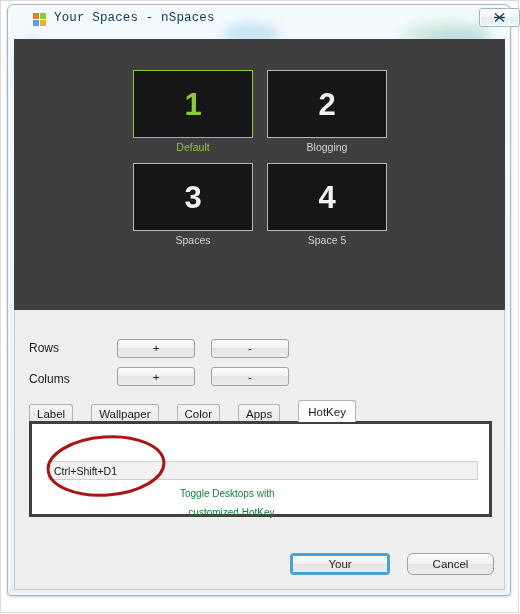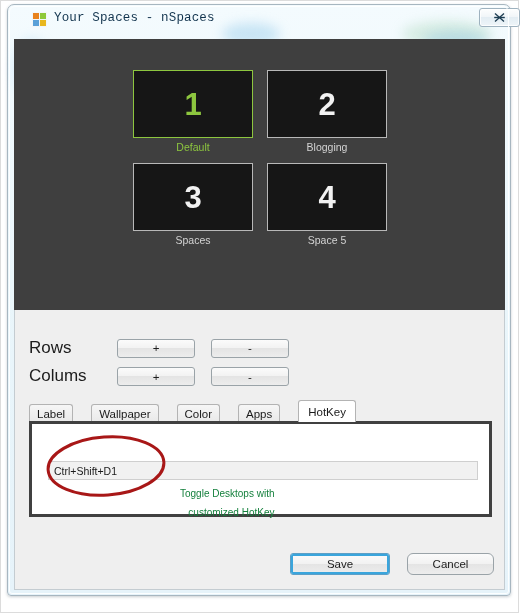--- a/index.html
+++ b/index.html
@@ -174,21 +174,21 @@
     position: absolute;
     left: 14px;
     display: flex;
     align-items: center;
     height: 20px;
   }
   #rows-row { top: 28px; }
   #cols-row { top: 56px; align-items: flex-end; }
   .grid-row-label {
     width: 88px;
-    font-size: 17px;
+    font-size: 12px;
     color: #1c1c1c;
   }
   .winbtn {
     border: 1px solid #9aa3a8;
     border-radius: 3px;
     background: linear-gradient(180deg,#fbfbfb 0%,#f2f2f2 48%,#e4e4e4 50%,#ededed 100%);
     font-size: 11.5px;
     color: #1c1c1c;
     text-align: center;
     box-sizing: border-box;
@@ -405,19 +405,19 @@
 
         <div id="annotation-text">Toggle Desktops with
 customized HotKey</div>
 
         <svg id="annotation-ellipse" viewBox="0 0 124 64">
           <ellipse cx="62" cy="32" rx="58" ry="29" fill="none" stroke="#a81717" stroke-width="3" transform="rotate(-4 62 32)"></ellipse>
         </svg>
       </div>
 
       <div id="footer">
-        <div class="winbtn" id="save-button">Save</div>
+        <div class="winbtn" id="save-button">Your</div>
         <div class="winbtn" id="cancel-button">Cancel</div>
       </div>
 
     </div>
   </div>
 </div>
 
 </body></html>

